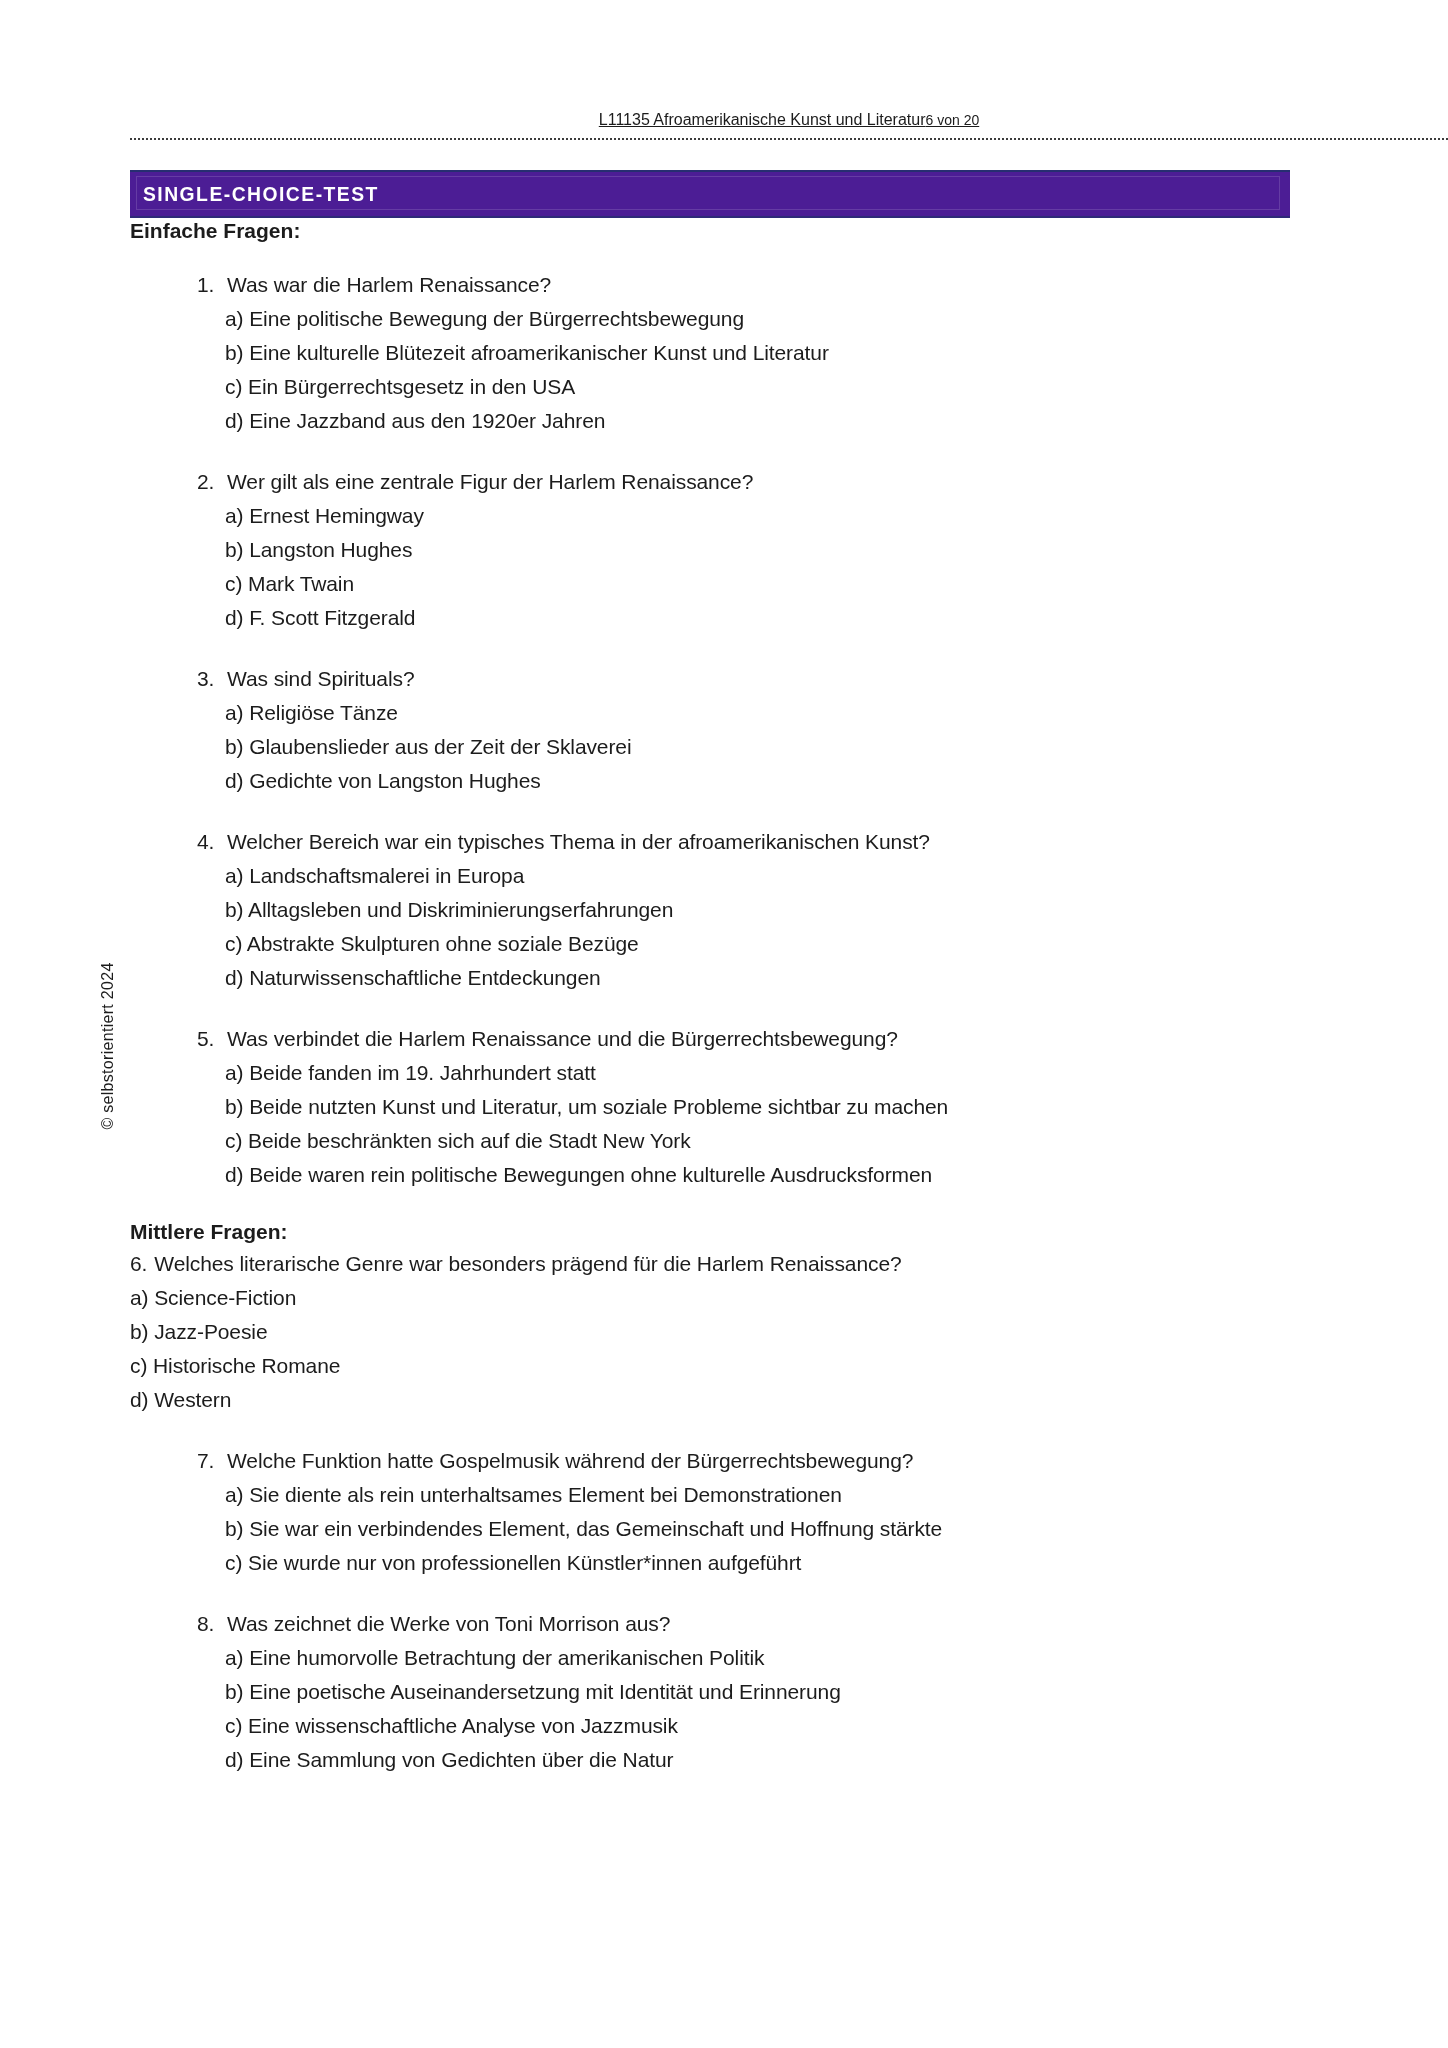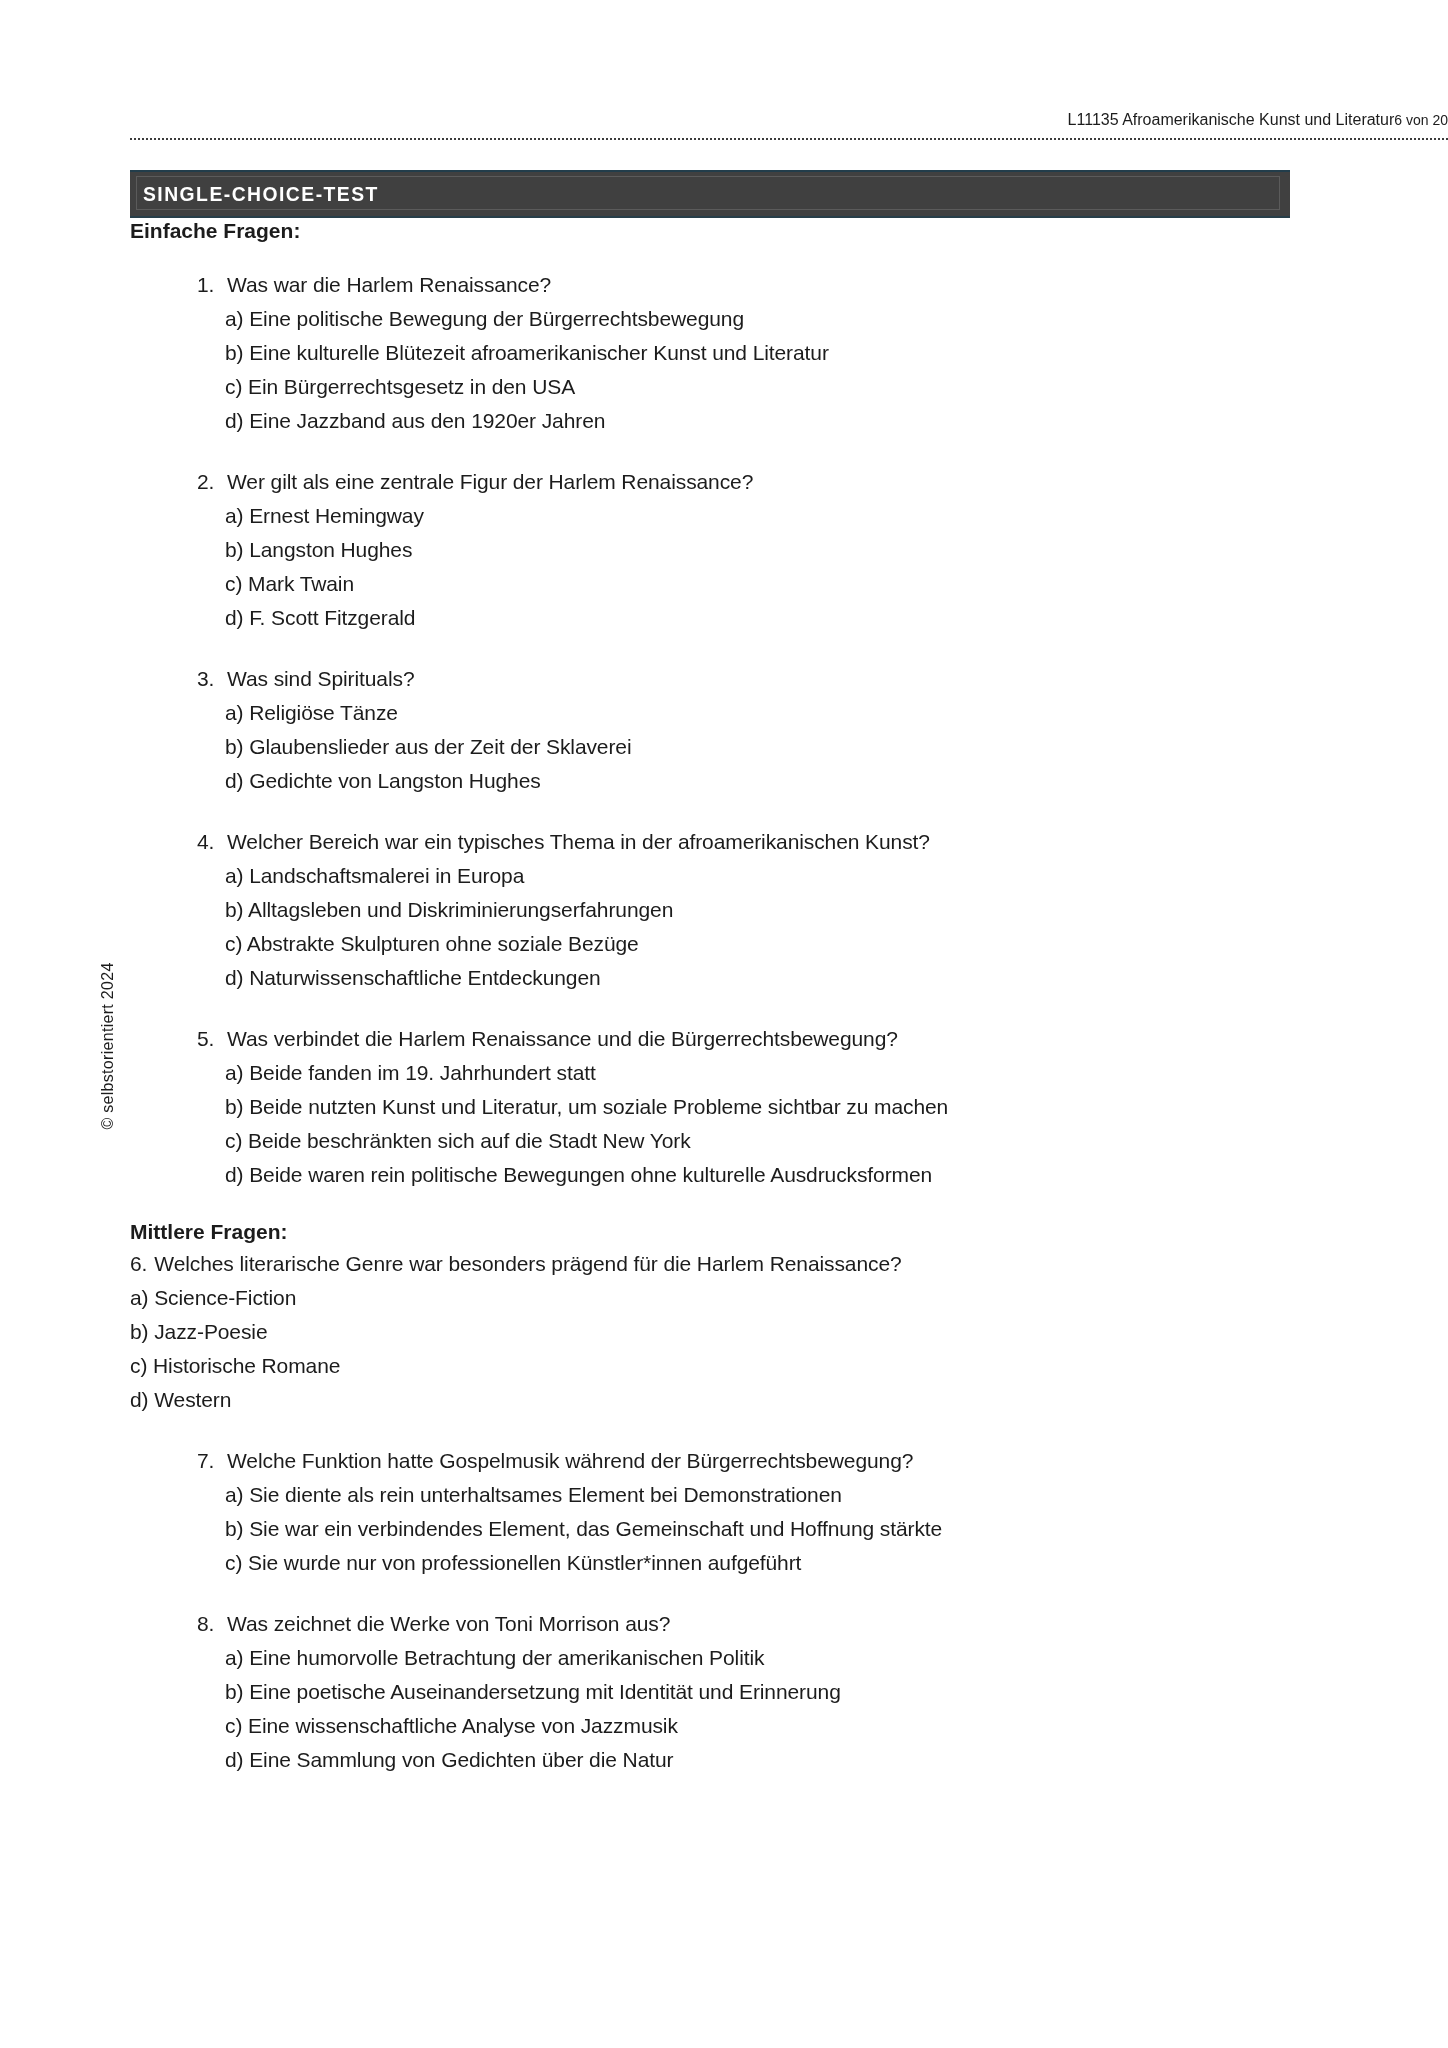--- a/index.html
+++ b/index.html
@@ -13,27 +13,28 @@
     height:2048px;
     background:#ffffff;
     color:#1c1c1c;
     padding:110px 130px 0 130px;
     overflow:hidden;
   }
 
   
   .hdr {
     display:flex;
-    justify-content:flex-end;
+    justify-content:center;
     align-items:flex-end;
     font-size:16px;
     line-height:20px;
     padding-bottom:8px;
     border-bottom:2px dotted #3c3c3c;
     margin-right:-130px;   
+    text-decoration:underline;
   }
   .hdr .pgnum { font-size:14px; }
 
   
   .banner {
     position:relative;
     margin-top:30px;
     width:1160px;
     height:48px;
     display:flex;
@@ -98,21 +99,21 @@
 </head>
 <body>
 
 <div class="page" style="color: rgb(28, 28, 28);">
 
   <div class="hdr">
     <span>L11135 Afroamerikanische Kunst und Literatur</span>
     <span class="pgnum">6 von 20</span>
   </div>
 
-  <div class="banner" style="background: #404040;">
+  <div class="banner" style="background: #4c1d95;">
     <span class="banner-title">SINGLE-CHOICE-TEST</span>
   </div>
 
   <main id="quiz">
       <section class="qsection">
         <div class="section-heading">Einfache Fragen:</div>
         <div class="question">
           <div class="q-line">
             <span class="q-num">1.</span>
             <span class="q-text">Was war die Harlem Renaissance?</span>

